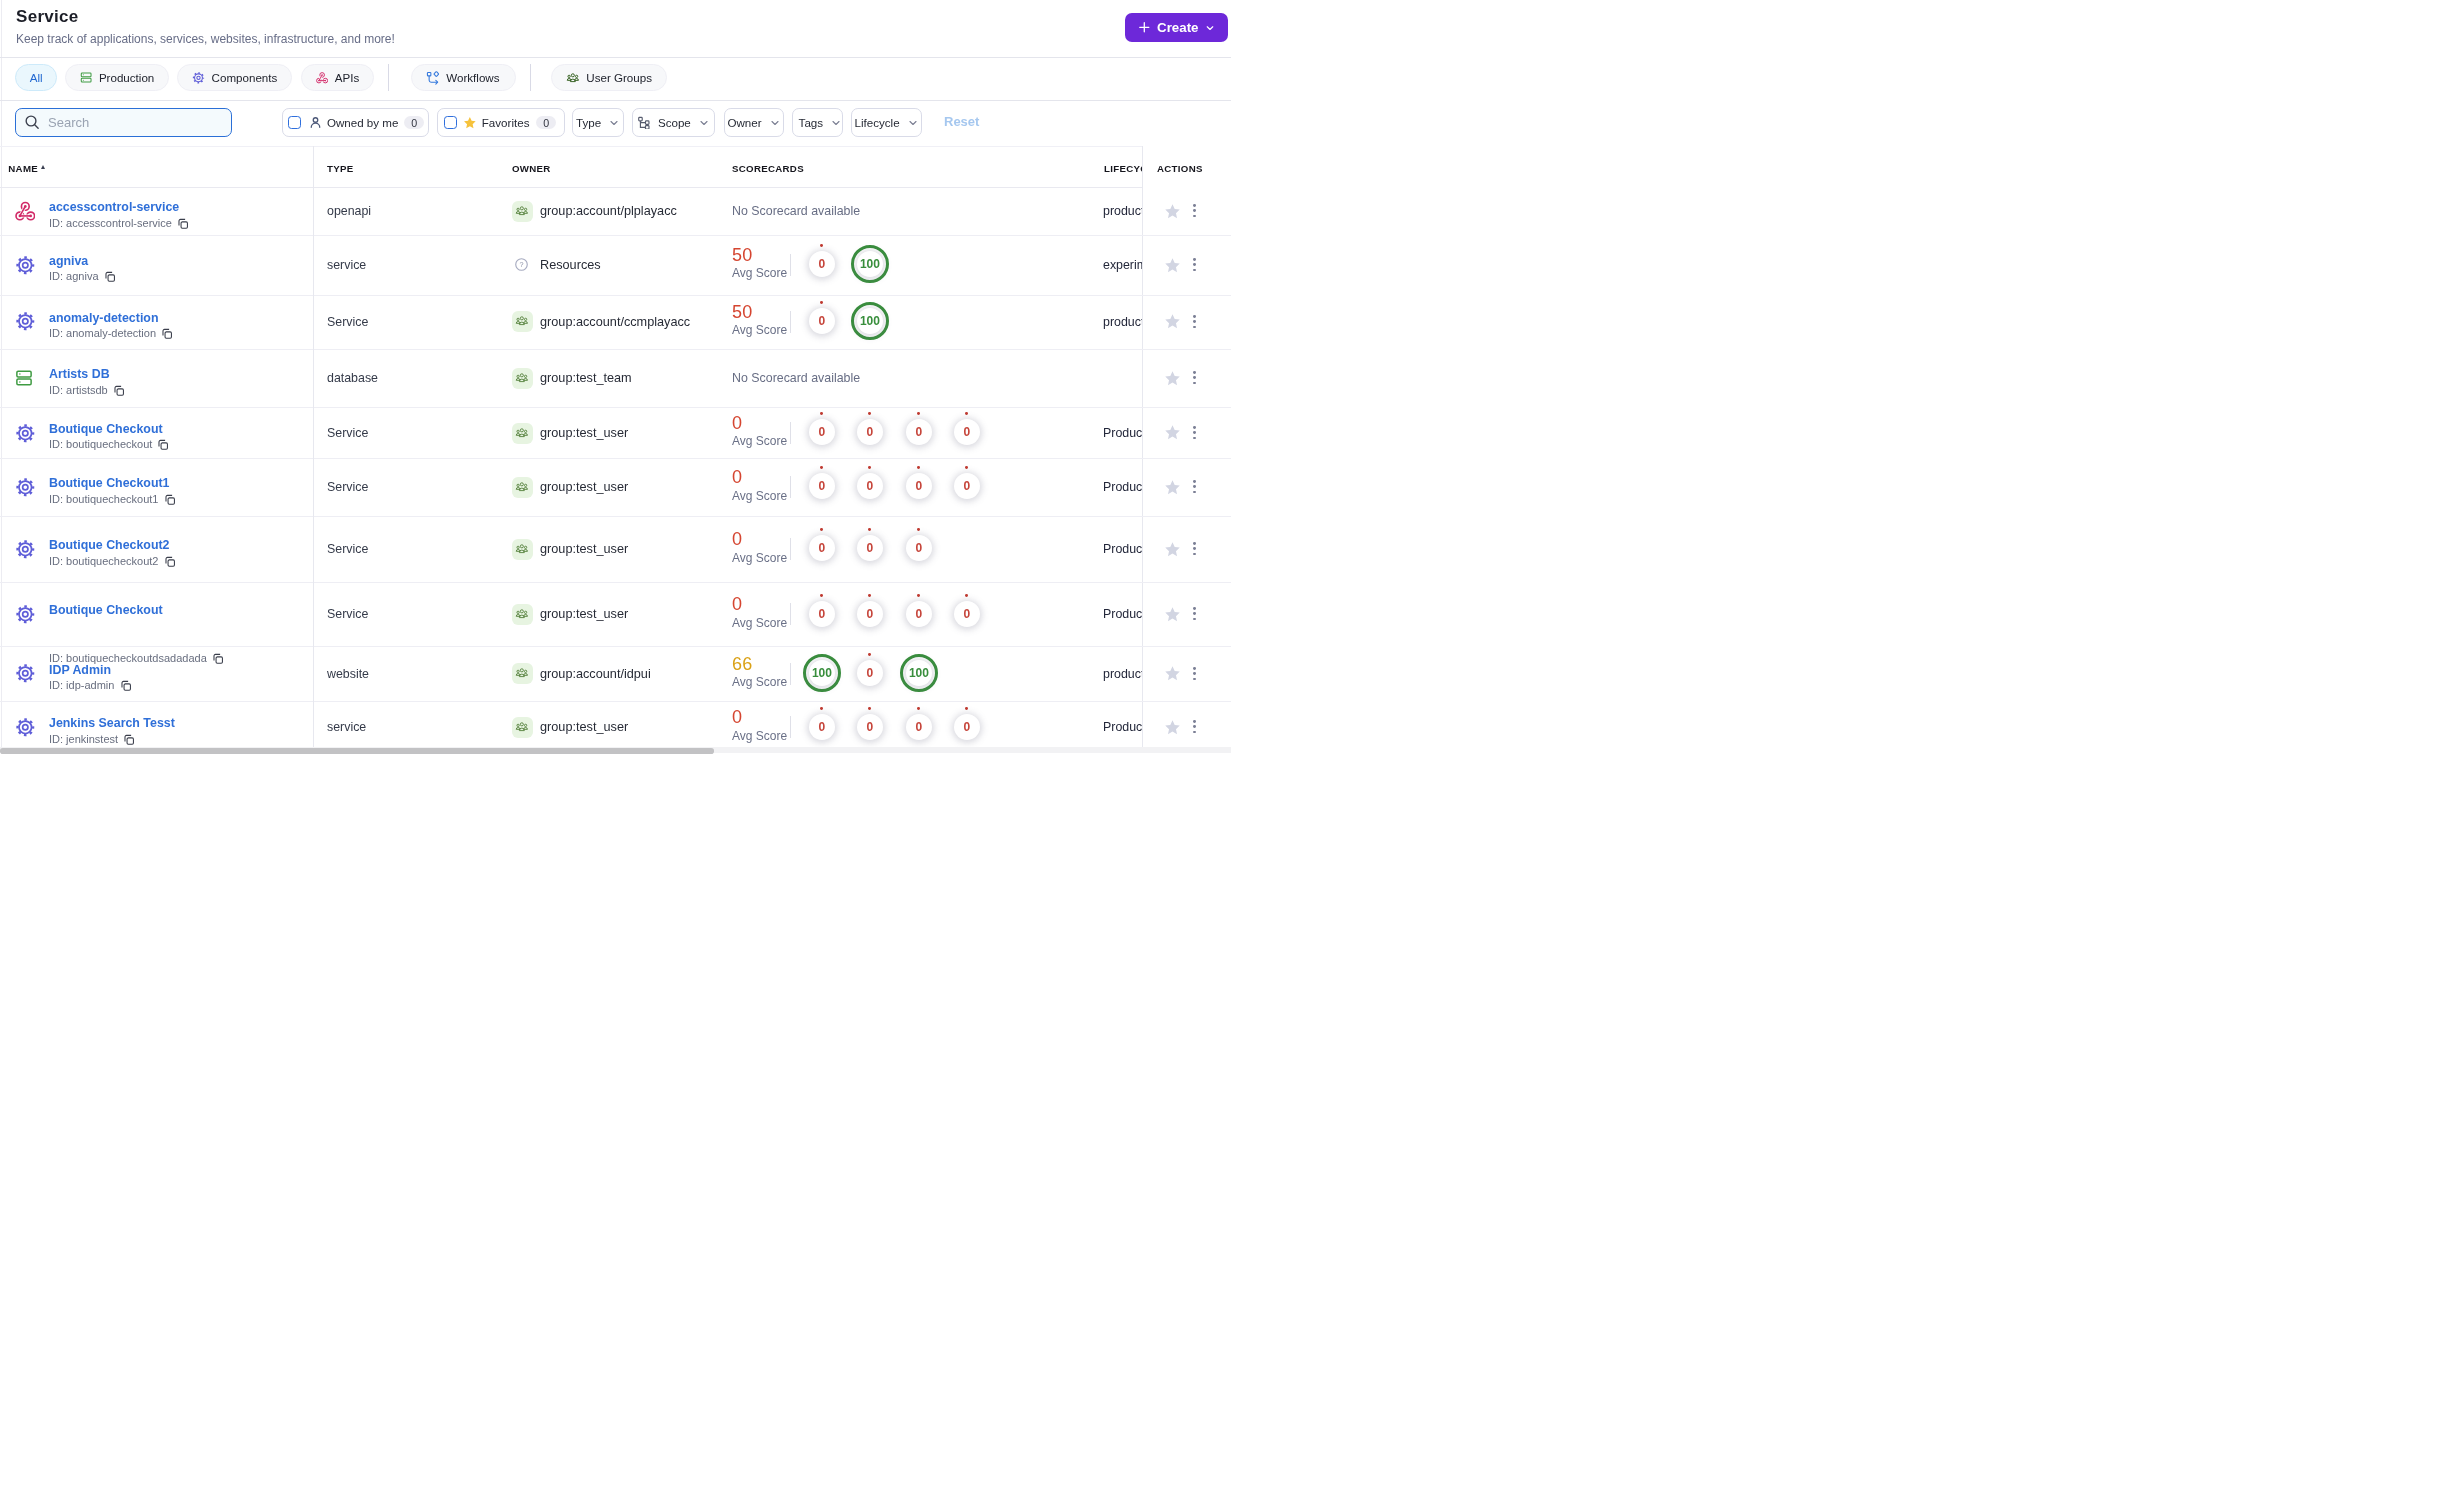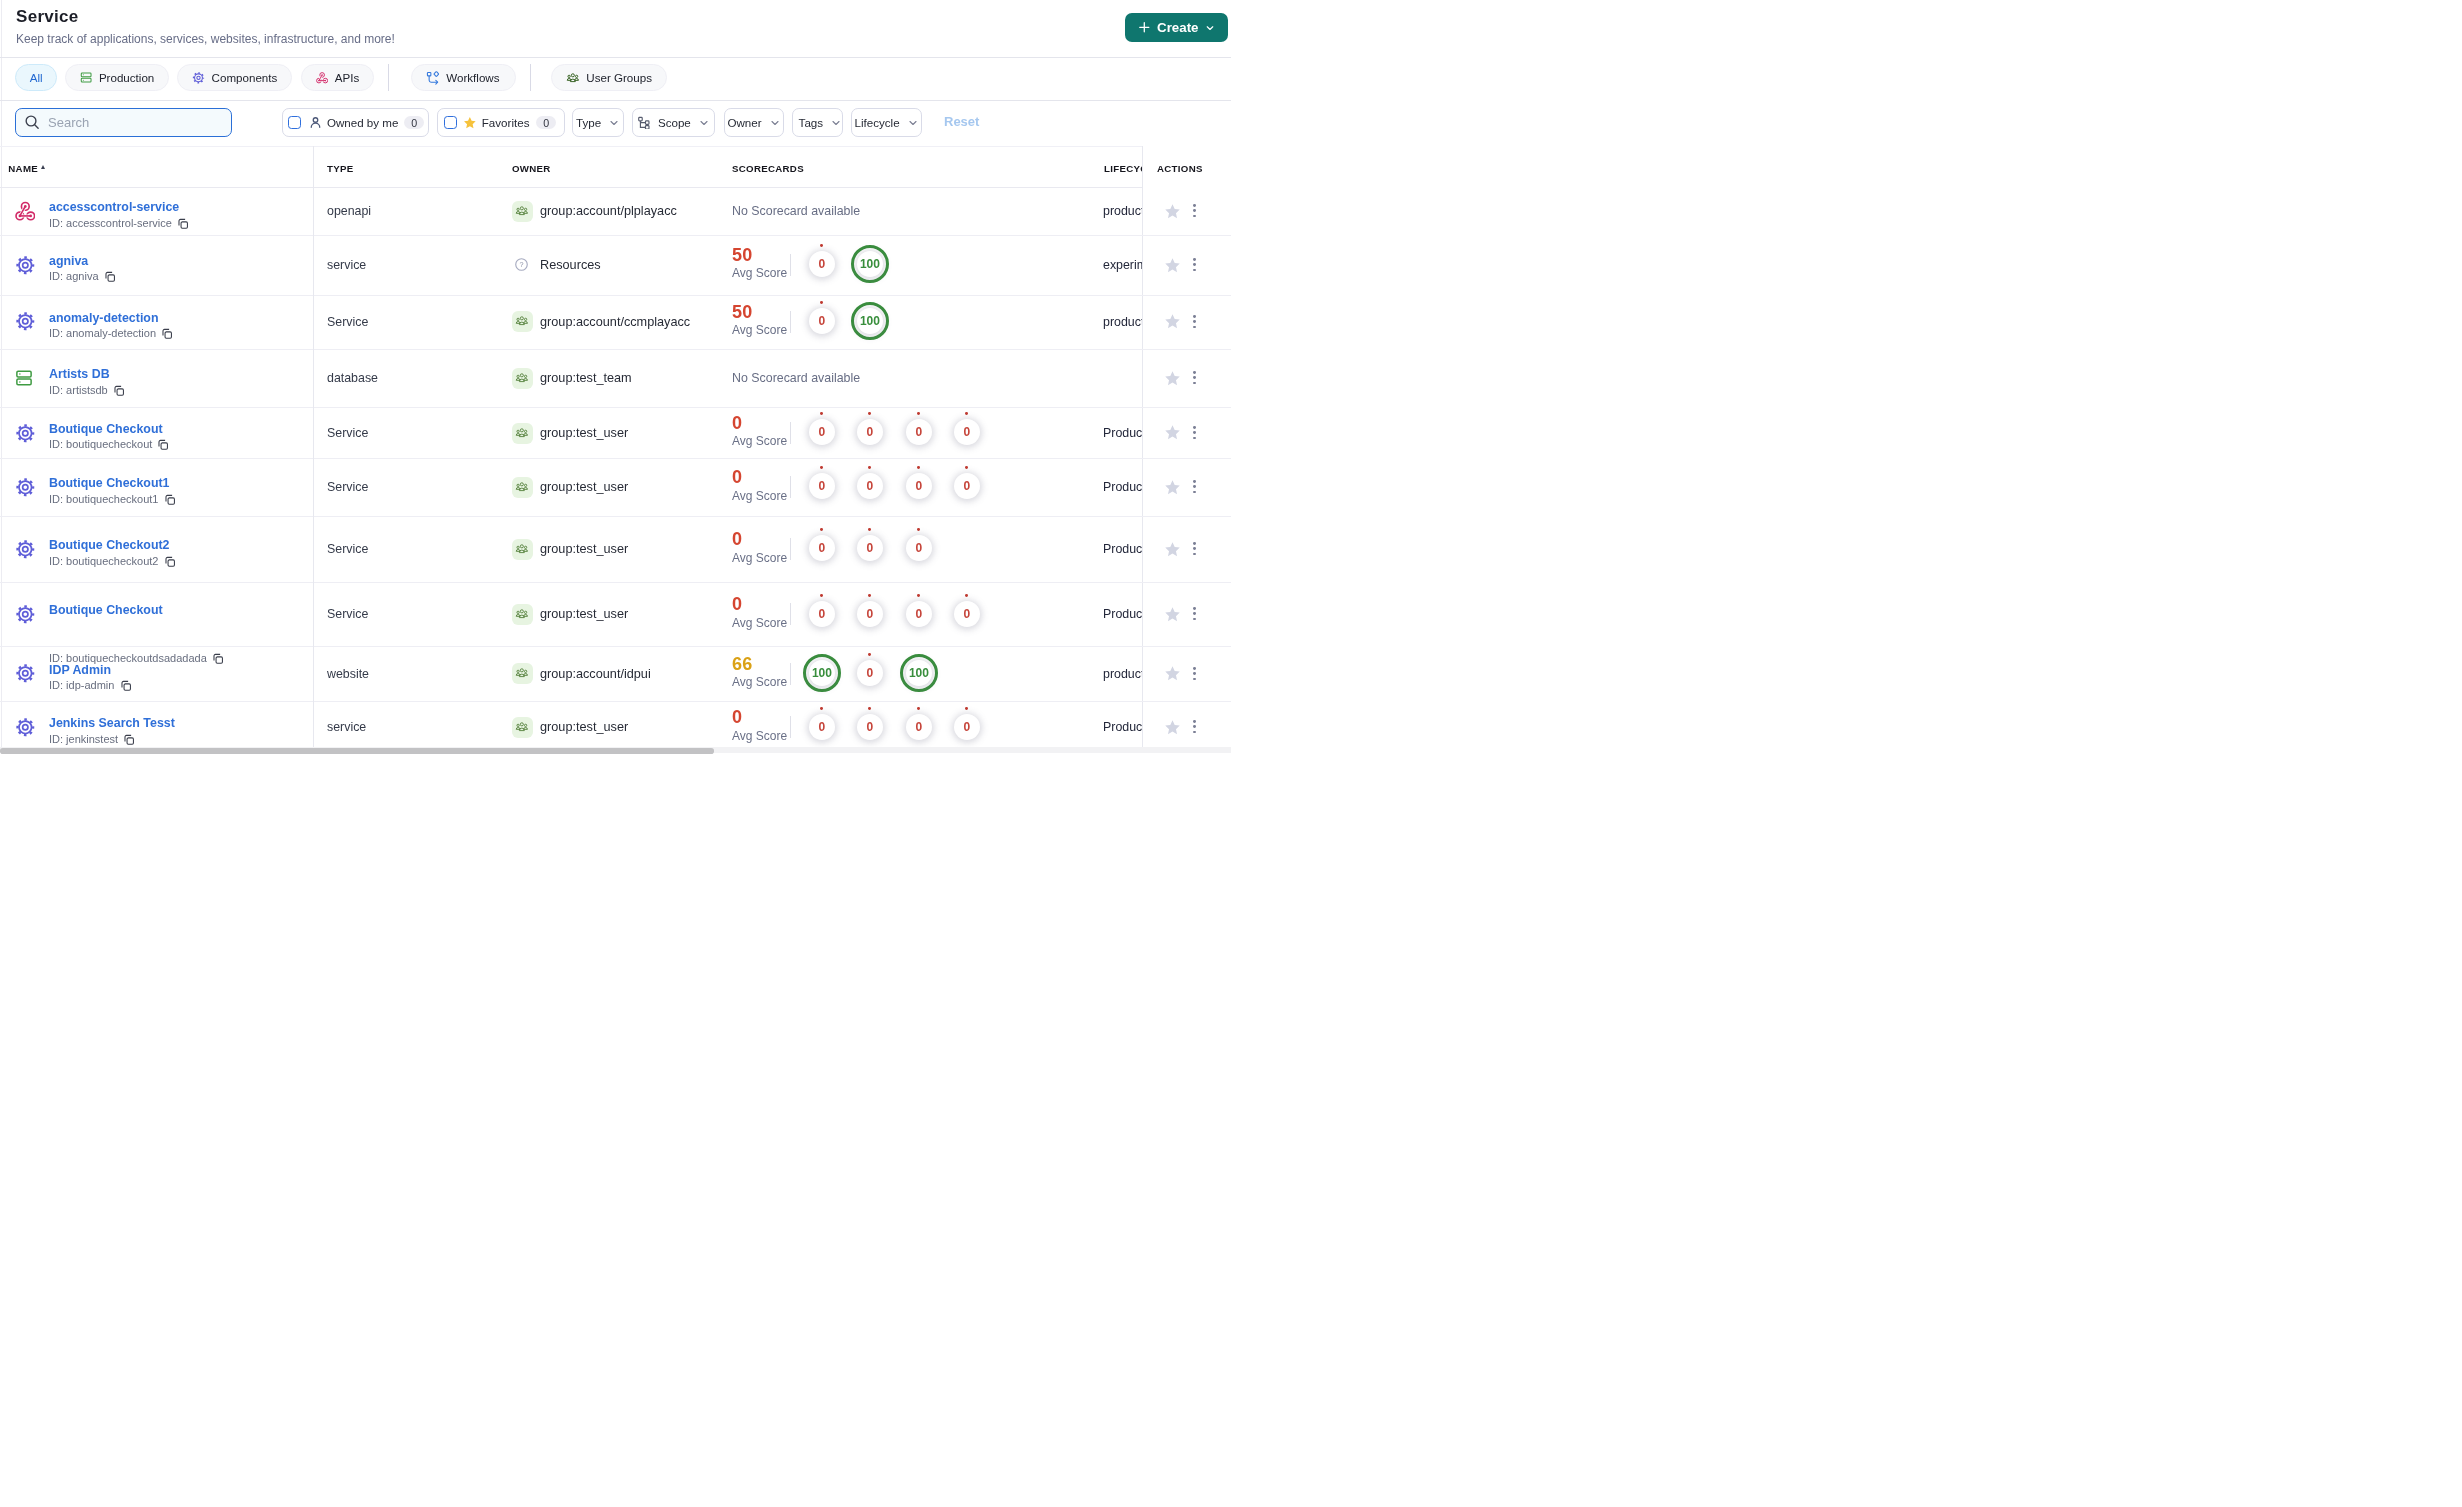--- a/index.html
+++ b/index.html
@@ -1,38 +1,38 @@
 <!DOCTYPE html>
 <html style="font-size:13.7px"><head><meta charset="utf-8"><style>
 *{margin:0;padding:0;box-sizing:border-box}
 html,body{width:1231px;height:754px;overflow:hidden;background:#fff;
  font-family:"Liberation Sans",sans-serif;position:relative}
 .abs{position:absolute}
 .hdr-title{position:absolute;left:16px;top:6.9px;font-size:17px;line-height:20px;font-weight:700;color:#1c1e27;letter-spacing:0.3px}
 .hdr-sub{position:absolute;left:16px;top:32px;font-size:12px;color:#676d87}
-.create{position:absolute;left:1125px;top:13px;width:103px;height:29px;background:#0f766e;border-radius:6.9px;
+.create{position:absolute;left:1125px;top:13px;width:103px;height:29px;background:#6d28d9;border-radius:6.9px;
  display:flex;align-items:center;justify-content:center;gap:6px;color:#fff;font-size:13.3px;font-weight:700}
 .hline{position:absolute;left:0;width:1231px;height:0.9px;background:#e4e5ec}
 .vline{position:absolute;width:0.9px;background:#e7e8ef}
 .pill{position:absolute;top:64px;height:27.4px;border-radius:13.7px;background:#f7f8fa;border:0.9px solid #efeff5;
  display:flex;align-items:center;gap:6.9px;font-size:11.6px;color:#21242e;padding:0 13.7px;white-space:nowrap}
 .fbox{position:absolute;top:108px;height:29px;border:0.9px solid #d9dbe8;border-radius:6.9px;background:#fff;
  display:flex;align-items:center;font-size:11.6px;color:#262a35;white-space:nowrap}
 .cbx{width:13px;height:13px;border:1.7px solid #2f6fdd;border-radius:3.4px;background:#fff;flex:none}
 .cnt{background:#ededf3;border-radius:7.7px;font-size:10.7px;color:#31343f;padding:0.9px 6.9px}
 .thead{position:absolute;font-size:9.7px;font-weight:700;color:#15151c;letter-spacing:0.3px}
 .rowline{position:absolute;left:0;width:1231px;height:0.9px;background:#eeeef4}
 .name{position:absolute;font-size:12.4px;font-weight:700;color:#2f6fd8}
 .rid{position:absolute;font-size:11px;color:#686e7f;display:flex;align-items:center;gap:5.1px}
 .celltxt{position:absolute;font-size:12.4px;color:#343a49;height:15.4px;line-height:15.4px}
 .ownertxt{position:absolute;font-size:12.7px;color:#272b36;height:15.4px;line-height:15.4px}
 .obadge{position:absolute;width:20.6px;height:20.6px;border-radius:6px;background:#e7f4e1;
  display:flex;align-items:center;justify-content:center}
 .noscore{position:absolute;font-size:12.4px;color:#676d84;height:15.4px;line-height:15.4px}
-.bignum{position:absolute;font-size:18px;font-weight:700;height:20px;line-height:20px;letter-spacing:0.3px}
+.bignum{position:absolute;font-size:18px;font-weight:400;height:20px;line-height:20px;letter-spacing:0.3px}
 .avglbl{position:absolute;font-size:12px;color:#6a7087;height:13px;line-height:13px}
 .scdiv{position:absolute;width:0.9px;height:22px;background:#dfe0e8}
 .badge{position:absolute;width:38px;height:38px}
 .bring{position:absolute;left:0;top:0;width:38px;height:38px;border-radius:50%;border:3.2px solid}
 .bdisc{position:absolute;left:5.6px;top:5.6px;width:26.6px;height:26.6px;border-radius:50%;background:#fff;
  box-shadow:0 0.9px 6px 2.1px rgba(110,110,135,.25);display:flex;align-items:center;justify-content:center}
 .bnum{font-size:12px;font-weight:700}
 .bdot{position:absolute;left:17.4px;top:-0.9px;width:2.9px;height:2.9px;border-radius:50%;background:#c13a30}
 .life{position:absolute;left:1103px;font-size:12.4px;color:#23273a;height:15.4px;line-height:15.4px}
 .kebab{position:absolute;width:3.4px}

